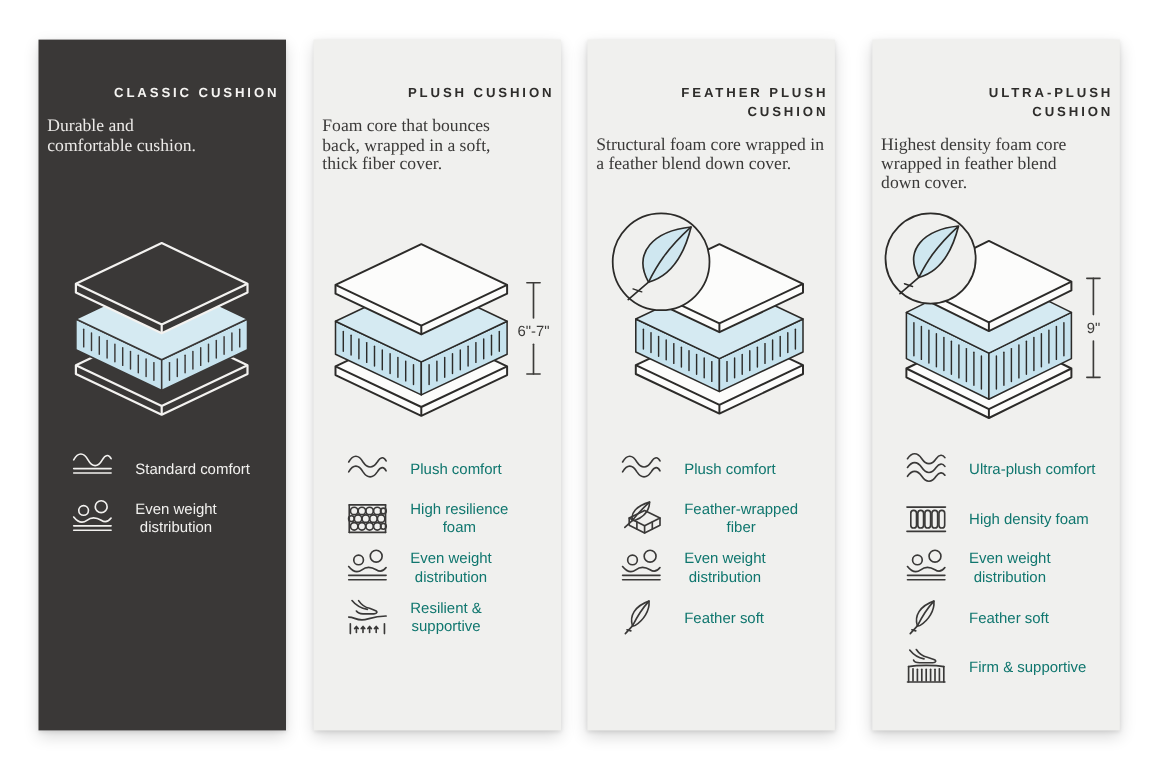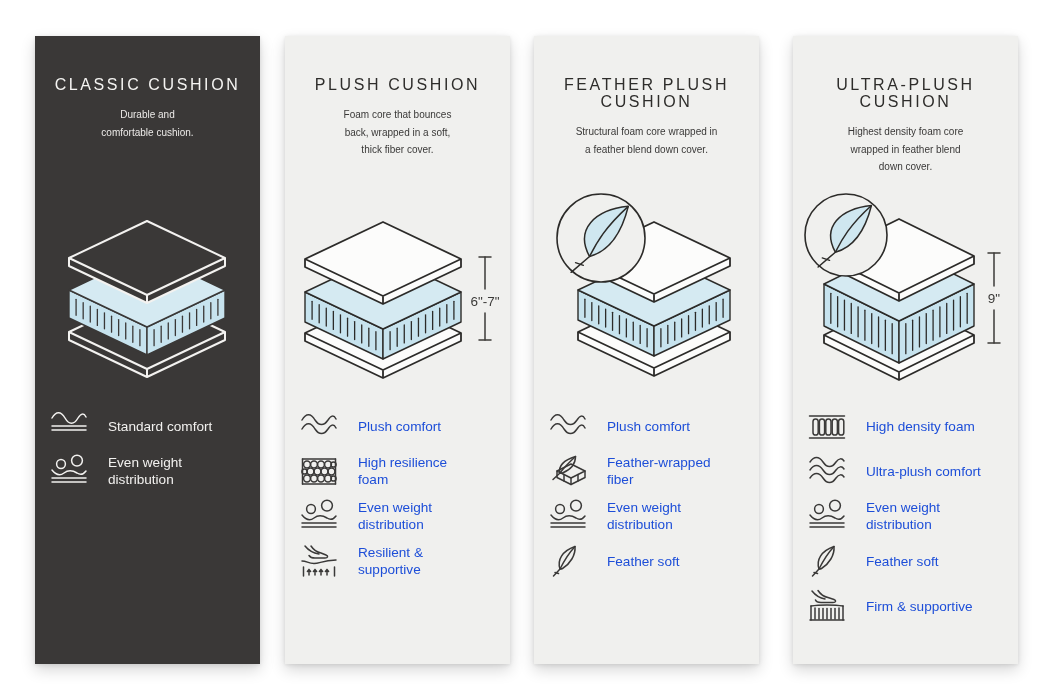--- a/index.html
+++ b/index.html
@@ -5,36 +5,36 @@
   html,body{margin:0;padding:0;background:#ffffff;}
   body{font-family:"Liberation Sans","DejaVu Sans",sans-serif;}
   .stage{position:relative;width:1049px;height:700px;background:#ffffff;overflow:hidden;}
   .card{position:absolute;top:36px;width:225px;height:628px;background:#f0f0ee;
         box-shadow:0 6px 14px rgba(0,0,0,.16),0 1px 4px rgba(0,0,0,.10);}
   .card.dark{background:#3a3837;}
   .card:nth-child(1){left:35px;}
   .card:nth-child(2){left:285px;}
   .card:nth-child(3){left:534px;}
   .card:nth-child(4){left:793px;}
-  .title{margin:0;padding:40px 6px 0 6px;font-size:16px;font-weight:normal;
-         letter-spacing:2.6px;text-align:center;color:#2e2d2b;line-height:17px;
+  .title{margin:0;padding:40px 6px 0 6px;font-size:12px;font-weight:bold;
+         letter-spacing:2.6px;text-align:right;color:#2e2d2b;line-height:17px;
          white-space:pre-line;}
   .card.dark .title{color:#f5f4f2;}
-  .desc{margin:13px 0 0 0;padding:0 8px;font-size:10px;line-height:17.5px;
-        text-align:center;color:#3a3938;white-space:pre-line;}
+  .desc{margin:13px 0 0 0;padding:0 8px;font-size:16px;line-height:17.5px;
+        text-align:left;color:#3a3938;white-space:pre-line;font-family:Liberation Serif, serif;}
   .card.dark .desc{color:#eceae8;}
   .illo-svg{position:absolute;left:0;top:0;width:225px;height:628px;pointer-events:none;}
   .illo-svg .dim-text{font:13.5px "Liberation Sans","DejaVu Sans",sans-serif;fill:#3c3b39;}
   .features{position:absolute;top:373px;left:0;right:0;margin:0;padding:0;list-style:none;}
-  .feat-row{display:flex;align-items:center;min-height:34px;margin:0 0 11px 0;padding-left:14px;}
+  .feat-row{display:flex;align-items:center;min-height:34px;margin:0 0 11px 0;padding-left:29px;text-align:center;}
   .feat-icon{width:40px;height:34px;flex:0 0 40px;margin-right:19px;color:#3a3938;}
   .card.dark .feat-icon{color:#f2f1ef;}
   .feat-icon svg{width:40px;height:34px;display:block;}
   .feat-icon svg *{fill:none;stroke:currentColor;stroke-width:1.5;stroke-linecap:round;stroke-linejoin:round;}
-  .feat-label{font-size:13.6px;line-height:17px;color:#1d4ed8;white-space:pre-line;}
+  .feat-label{font-size:13.6px;line-height:17px;color:#0f766e;white-space:pre-line;}
   .card.dark .feat-label{color:#f2f1ef;}
 </style>
 </head>
 <body>
 
 <div class="stage">
 
   <section class="card dark">
     <h2 class="title">CLASSIC CUSHION</h2>
     <p class="desc">Durable and
@@ -346,40 +346,40 @@
           <line x1="195" y1="307" x2="207" y2="307" stroke="#3c3b39" stroke-width="1.5" stroke-linecap="round"></line>
           <line x1="201" y1="217" x2="201" y2="250" stroke="#3c3b39" stroke-width="1.5" stroke-linecap="round"></line>
           <line x1="201" y1="274" x2="201" y2="307" stroke="#3c3b39" stroke-width="1.5" stroke-linecap="round"></line>
           <text x="201" y="266.5" text-anchor="middle" class="dim-text">9"</text>
         </g>
       </svg>
     <ul class="features">
         <li class="feat-row">
           <span class="feat-icon">
             <svg viewBox="0 0 40 34">
+              <path d="M3,8 c4,-6 9,-6 13,0 c4,6 9,6 13,0 c3,-4 6,-4 8,-1"></path>
+              <path d="M3,16 c4,-6 9,-6 13,0 c4,6 9,6 13,0 c3,-4 6,-4 8,-1"></path>
+              <path d="M3,24 c4,-6 9,-6 13,0 c4,6 9,6 13,0 c3,-4 6,-4 8,-1"></path>
+            </svg>
+          </span>
+          <span class="feat-label">Ultra-plush comfort</span>
+        </li>
+        <li class="feat-row">
+          <span class="feat-icon">
+            <svg viewBox="0 0 40 34">
               <line x1="2.5" y1="7" x2="37.5" y2="7"></line>
               <line x1="2.5" y1="29" x2="37.5" y2="29"></line>
               <rect x="6" y="10" width="5.2" height="16" rx="2.6"></rect>
               <rect x="12.4" y="10" width="5.2" height="16" rx="2.6"></rect>
               <rect x="18.8" y="10" width="5.2" height="16" rx="2.6"></rect>
               <rect x="25.2" y="10" width="5.2" height="16" rx="2.6"></rect>
               <rect x="31.6" y="10" width="5.2" height="16" rx="2.6"></rect>
             </svg>
           </span>
           <span class="feat-label">High density foam</span>
-        </li>
-        <li class="feat-row">
-          <span class="feat-icon">
-            <svg viewBox="0 0 40 34">
-              <path d="M3,8 c4,-6 9,-6 13,0 c4,6 9,6 13,0 c3,-4 6,-4 8,-1"></path>
-              <path d="M3,16 c4,-6 9,-6 13,0 c4,6 9,6 13,0 c3,-4 6,-4 8,-1"></path>
-              <path d="M3,24 c4,-6 9,-6 13,0 c4,6 9,6 13,0 c3,-4 6,-4 8,-1"></path>
-            </svg>
-          </span>
-          <span class="feat-label">Ultra-plush comfort</span>
         </li>
         <li class="feat-row">
           <span class="feat-icon">
             <svg viewBox="0 0 40 34">
               <path d="M3,16 c4,5 8,6 12,3 c4,-3 8,-3 13,0 c3,2 6,2 9,-2"></path>
               <circle cx="12" cy="10" r="4.4"></circle>
               <circle cx="28" cy="6.6" r="5.4"></circle>
               <line x1="3" y1="24" x2="37" y2="24"></line>
               <line x1="3" y1="28" x2="37" y2="28"></line>
             </svg>

